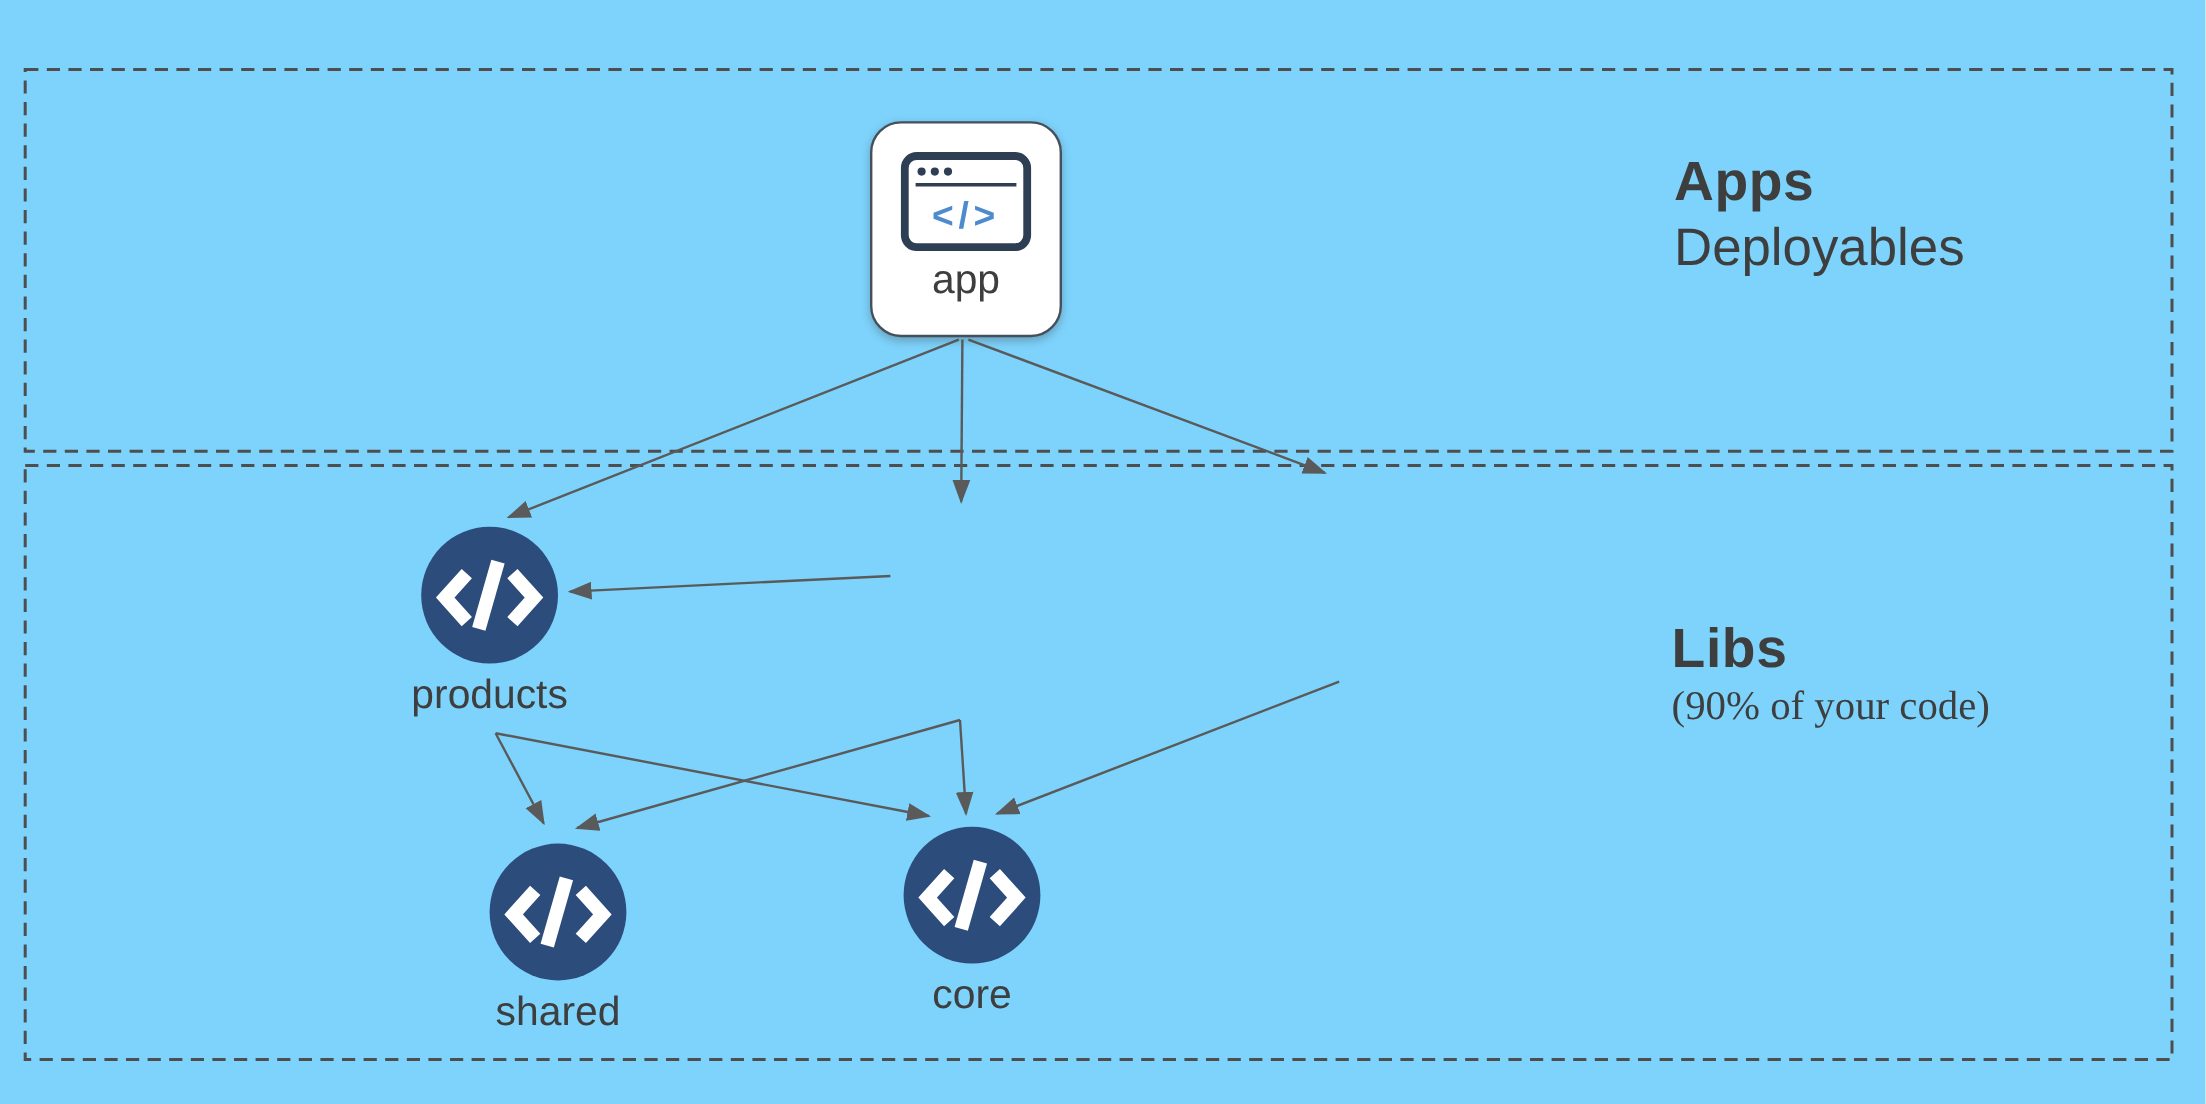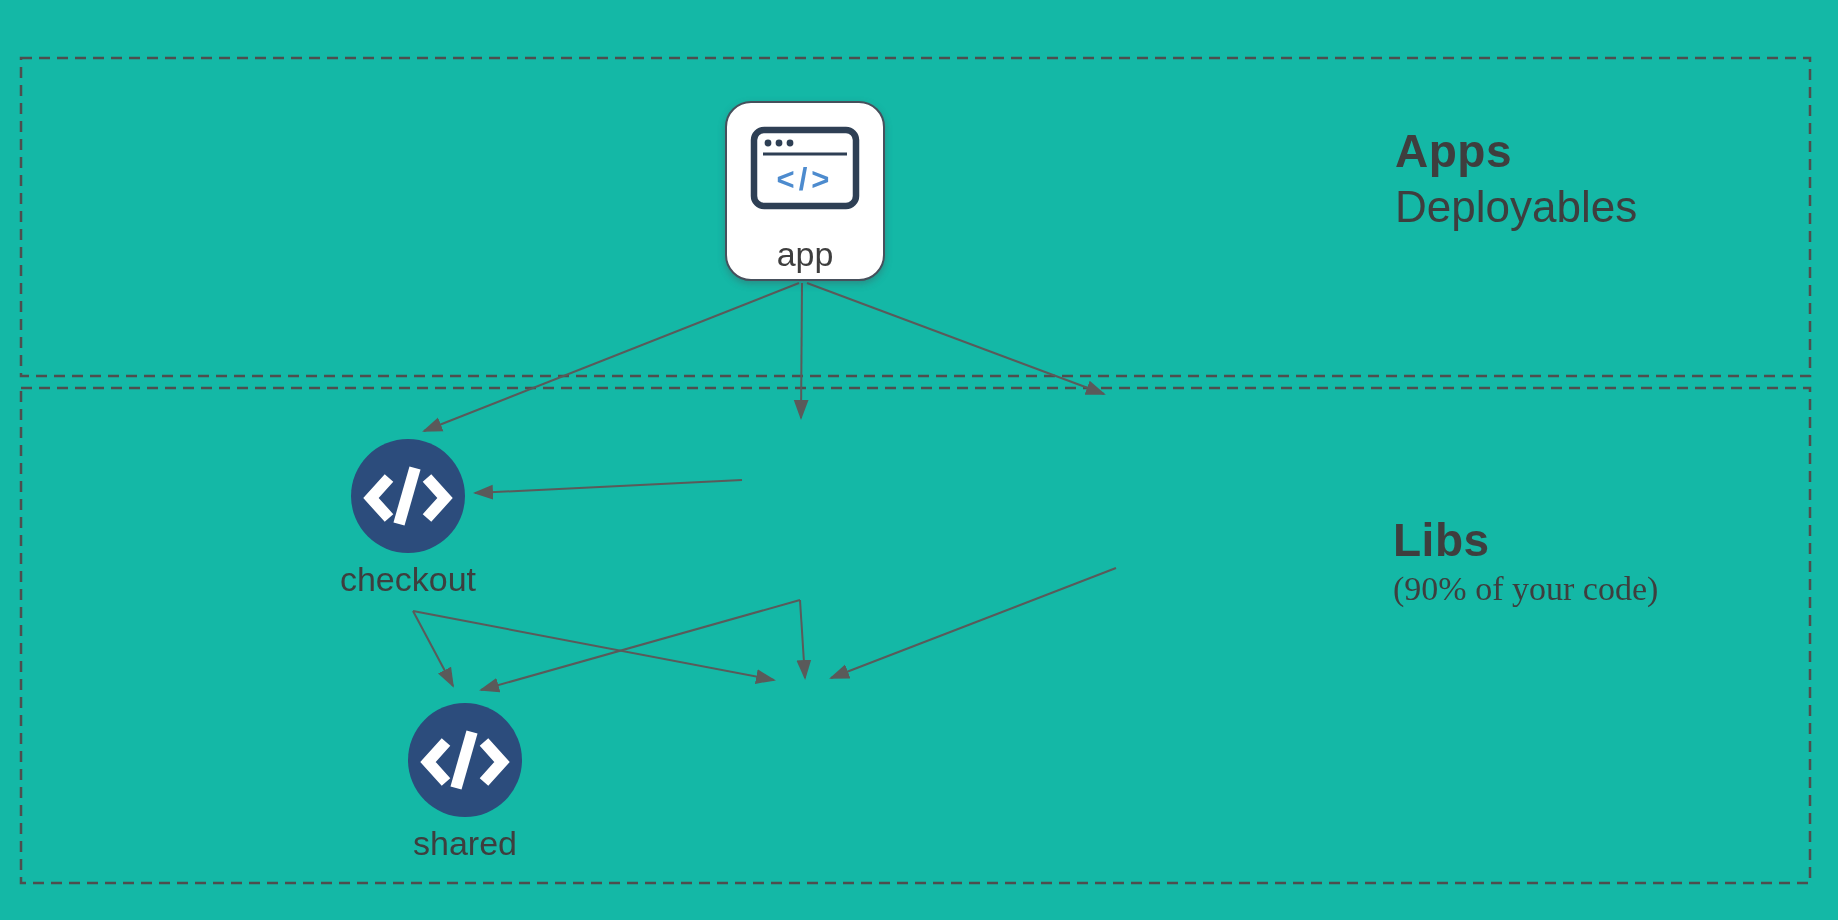--- a/index.html
+++ b/index.html
@@ -1,20 +1,20 @@
 <!DOCTYPE html>
 <html><head>
 <meta charset="utf-8">
 <style>
   html, body { margin: 0; padding: 0; background: #ffffff; }
   .canvas {
     position: relative;
     width: 1838px;
     height: 920px;
-    background: #14b8a6;
+    background: #7dd3fc;
     font-family: "Liberation Sans", sans-serif;
     overflow: hidden;
   }
   svg.layer { position: absolute; left: 0; top: 0; pointer-events: none; }
   .zone { fill: none; stroke: #4e4e4e; stroke-width: 2.5; stroke-dasharray: 11 7; }
   .edge { stroke: #5a5a5a; stroke-width: 2; }
 
   .section-label { position: absolute; color: #3e3e3e; }
   .section-title { font-size: 46px; font-weight: bold; line-height: 1.18; letter-spacing: 0.5px; }
   .section-subtitle { font-size: 44px; line-height: 1.3; }
@@ -26,21 +26,21 @@
     position: absolute;
     width: 160px; height: 180px;
     background: #ffffff;
     border: 2px solid #46505c;
     border-radius: 26px;
     box-shadow: 0 3px 7px rgba(70,75,85,0.38);
     display: flex; flex-direction: column; align-items: center;
     box-sizing: border-box;
   }
   .browser-icon { margin-top: 23px; }
-  .app-node .node-label { margin-top: 25px; }
+  .app-node .node-label { margin-top: 4px; }
 
   .lib-node {
     position: absolute;
     width: 170px;
     display: flex; flex-direction: column; align-items: center;
   }
   .lib-circle {
     width: 114px; height: 114px;
     border-radius: 50%;
     background: #2c4c7c;
@@ -97,30 +97,40 @@
   </div>
 
   <div class="lib-node" style="left:323px; top:439px">
     <div class="lib-circle">
       <svg width="114" height="114" viewBox="0 0 114 114">
         <polyline points="38,39 20,59 38,79" fill="none" stroke="#ffffff" stroke-width="11.5"></polyline>
         <line x1="64" y1="29" x2="48" y2="85" stroke="#ffffff" stroke-width="11.5"></line>
         <polyline points="76,39 94,59 76,79" fill="none" stroke="#ffffff" stroke-width="11.5"></polyline>
       </svg>
     </div>
-    <div class="node-label">checkout</div>
+    <div class="node-label">products</div>
   </div>
 
 
 
   <div class="lib-node" style="left:380px; top:703px">
     <div class="lib-circle">
       <svg width="114" height="114" viewBox="0 0 114 114">
         <polyline points="38,39 20,59 38,79" fill="none" stroke="#ffffff" stroke-width="11.5"></polyline>
         <line x1="64" y1="29" x2="48" y2="85" stroke="#ffffff" stroke-width="11.5"></line>
         <polyline points="76,39 94,59 76,79" fill="none" stroke="#ffffff" stroke-width="11.5"></polyline>
       </svg>
     </div>
     <div class="node-label">shared</div>
   </div>
 
+  <div class="lib-node" style="left:725px; top:689px">
+    <div class="lib-circle">
+      <svg width="114" height="114" viewBox="0 0 114 114">
+        <polyline points="38,39 20,59 38,79" fill="none" stroke="#ffffff" stroke-width="11.5"></polyline>
+        <line x1="64" y1="29" x2="48" y2="85" stroke="#ffffff" stroke-width="11.5"></line>
+        <polyline points="76,39 94,59 76,79" fill="none" stroke="#ffffff" stroke-width="11.5"></polyline>
+      </svg>
+    </div>
+    <div class="node-label">core</div>
+  </div>
 
 </div>
 
 </body></html>

